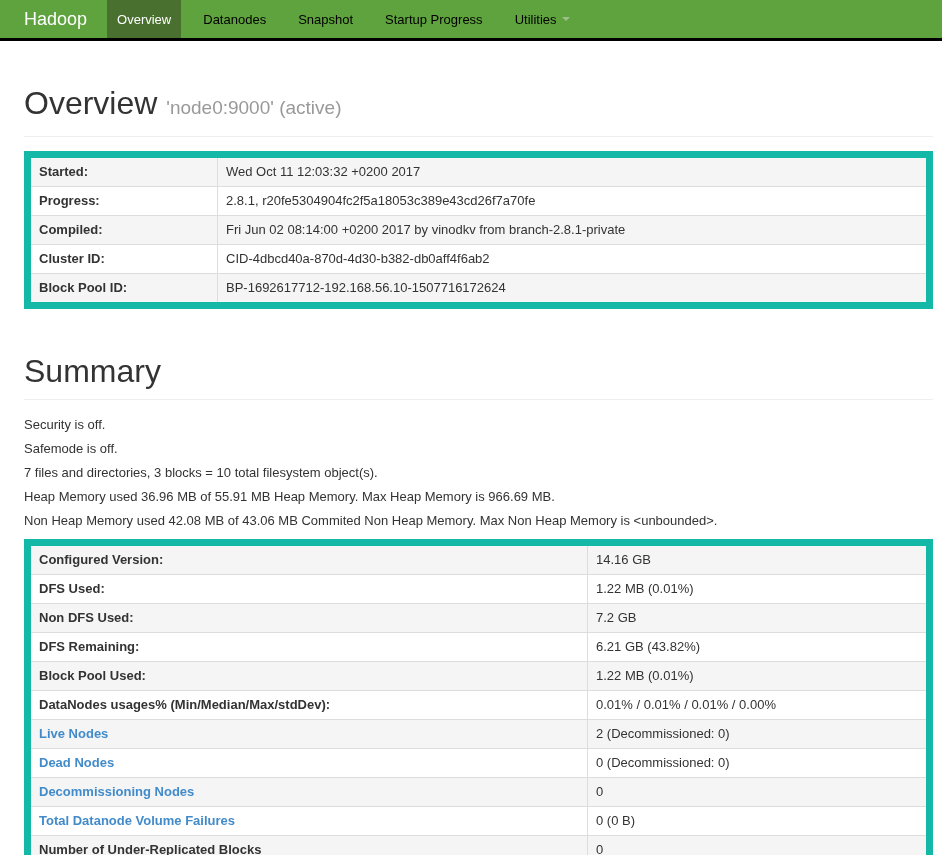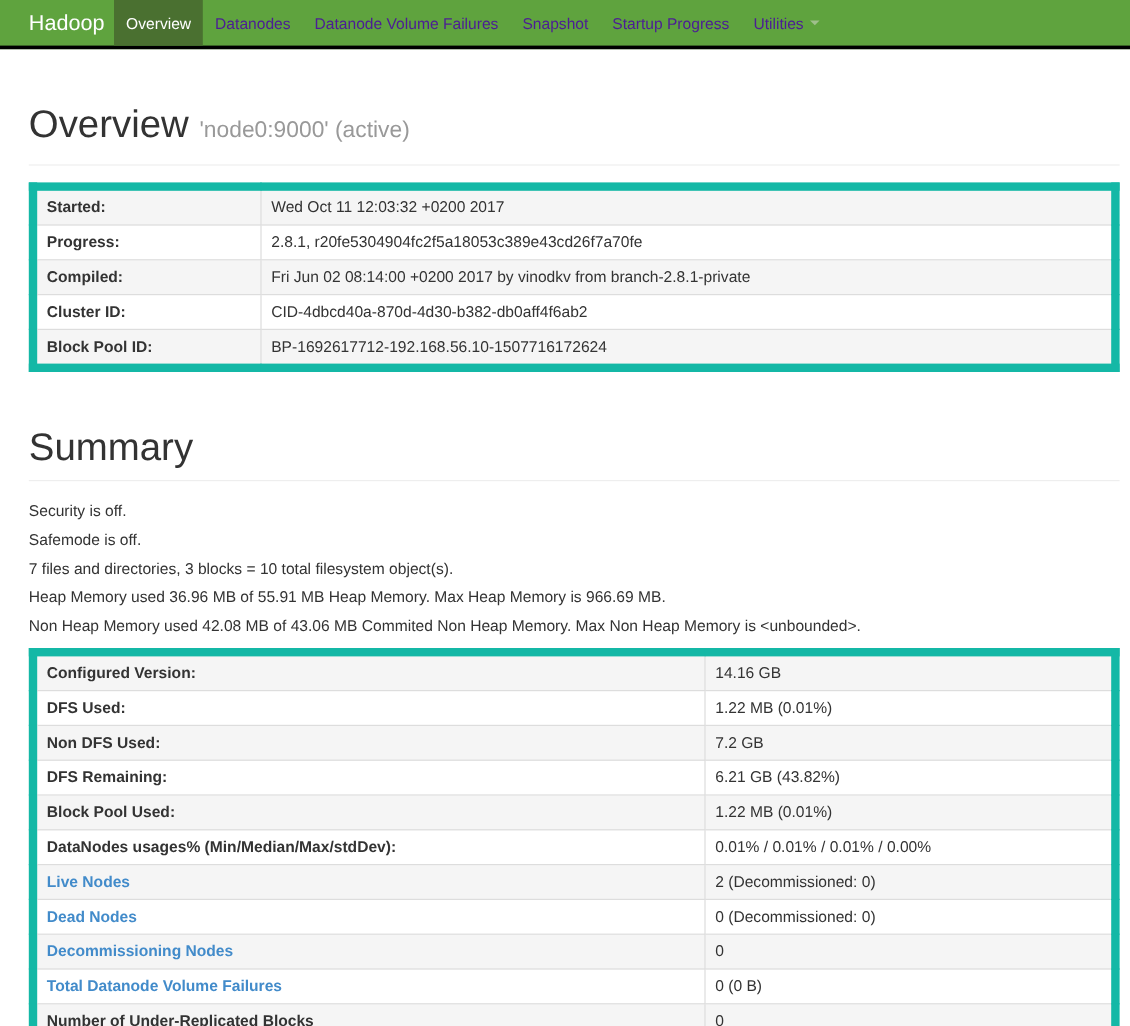--- a/index.html
+++ b/index.html
@@ -13,33 +13,34 @@
     color: #333333;
     font-size: 13px;
   }
   
   .navbar {
     height: 38px;
     background: #5fa33e;
     border-bottom: 3px solid #000000;
     display: flex;
     align-items: stretch;
+    gap: 12px;
   }
   .brand {
     display: flex;
     align-items: center;
     padding: 0 8px 0 24px;
     color: #ffffff;
     font-size: 18px;
   }
   .nav-item {
     display: flex;
     align-items: center;
     padding: 0 10px;
-    color: #4c1d95;
+    color: #000000;
     font-size: 13px;
     cursor: pointer;
     white-space: nowrap;
   }
   .nav-item.active {
     background: #4a7030;
     color: #ffffff;
   }
   .caret {
     display: inline-block;
@@ -98,21 +99,20 @@
   .summary-text { margin: 17px 0 10px 0; }
   .summary-text p { margin: 0 0 8px 0; line-height: 16px; font-size: 13px; }
 </style>
 </head>
 <body>
 
 <div class="navbar">
   <div class="brand">Hadoop</div>
   <div class="nav-item active">Overview</div>
   <div class="nav-item">Datanodes</div>
-  <div class="nav-item">Datanode Volume Failures</div>
   <div class="nav-item">Snapshot</div>
   <div class="nav-item">Startup Progress</div>
   <div class="nav-item">
     <span>Utilities</span>
     <span class="caret"></span>
   </div>
 </div>
 
 <div class="container">
 

